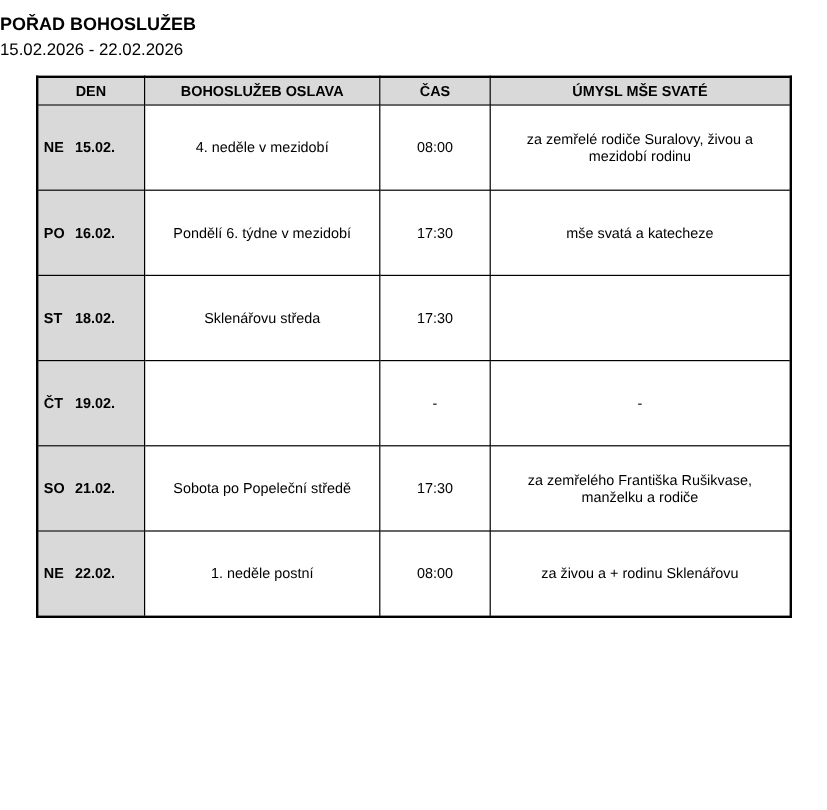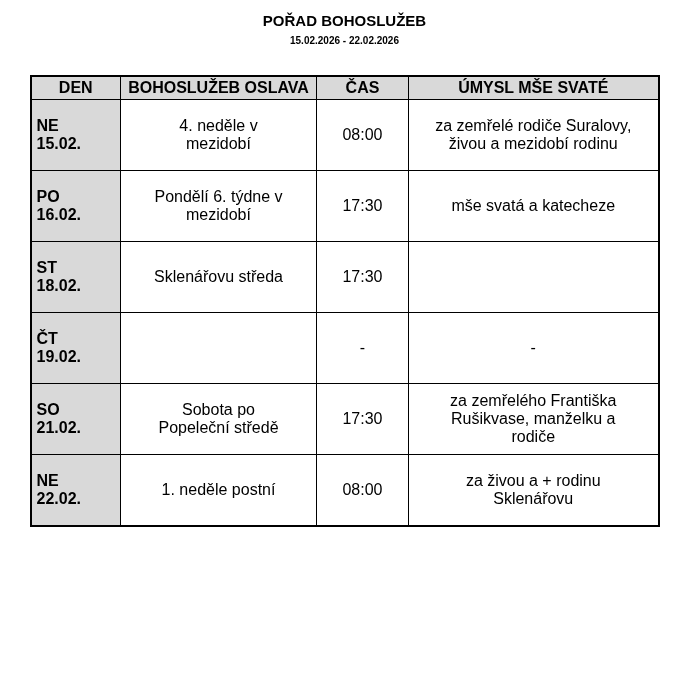--- a/index.html
+++ b/index.html
@@ -10,55 +10,54 @@
     color: #000000;
   }
   .page {
     width: 689px;
     height: 675px;
     box-sizing: border-box;
     padding-top: 10px;
     background: #ffffff;
   }
   .title-block {
-    text-align: center;
-    margin-bottom: 24px;
+    margin-bottom: 12px;
   }
   .title-line1, .title-line2 {
     font-size: 15px;
     font-weight: bold;
     line-height: 21px;
   }
   .title-line3 {
-    font-size: 10px;
-    font-weight: bold;
+    font-size: 14px;
+    font-weight: normal;
     line-height: 20px;
   }
   table.schedule {
     border-collapse: collapse;
     table-layout: fixed;
     width: 628px;
     margin: 0 auto;
     border: 2px solid #000000;
   }
   .schedule th, .schedule td {
     border: 1px solid #000000;
-    font-size: 16px;
+    font-size: 12px;
     overflow: hidden;
   }
   .schedule th {
     background: #d9d9d9;
     font-weight: bold;
     height: 20px;
     padding: 1px 2px;
     text-align: center;
   }
   .schedule td {
     height: 66px;
-    padding: 2px 24px;
+    padding: 2px 6px;
     text-align: center;
     vertical-align: middle;
     background: #ffffff;
   }
   .schedule td.day-cell {
     background: #d9d9d9;
     font-weight: bold;
     text-align: left;
     padding-left: 5px;
   }

